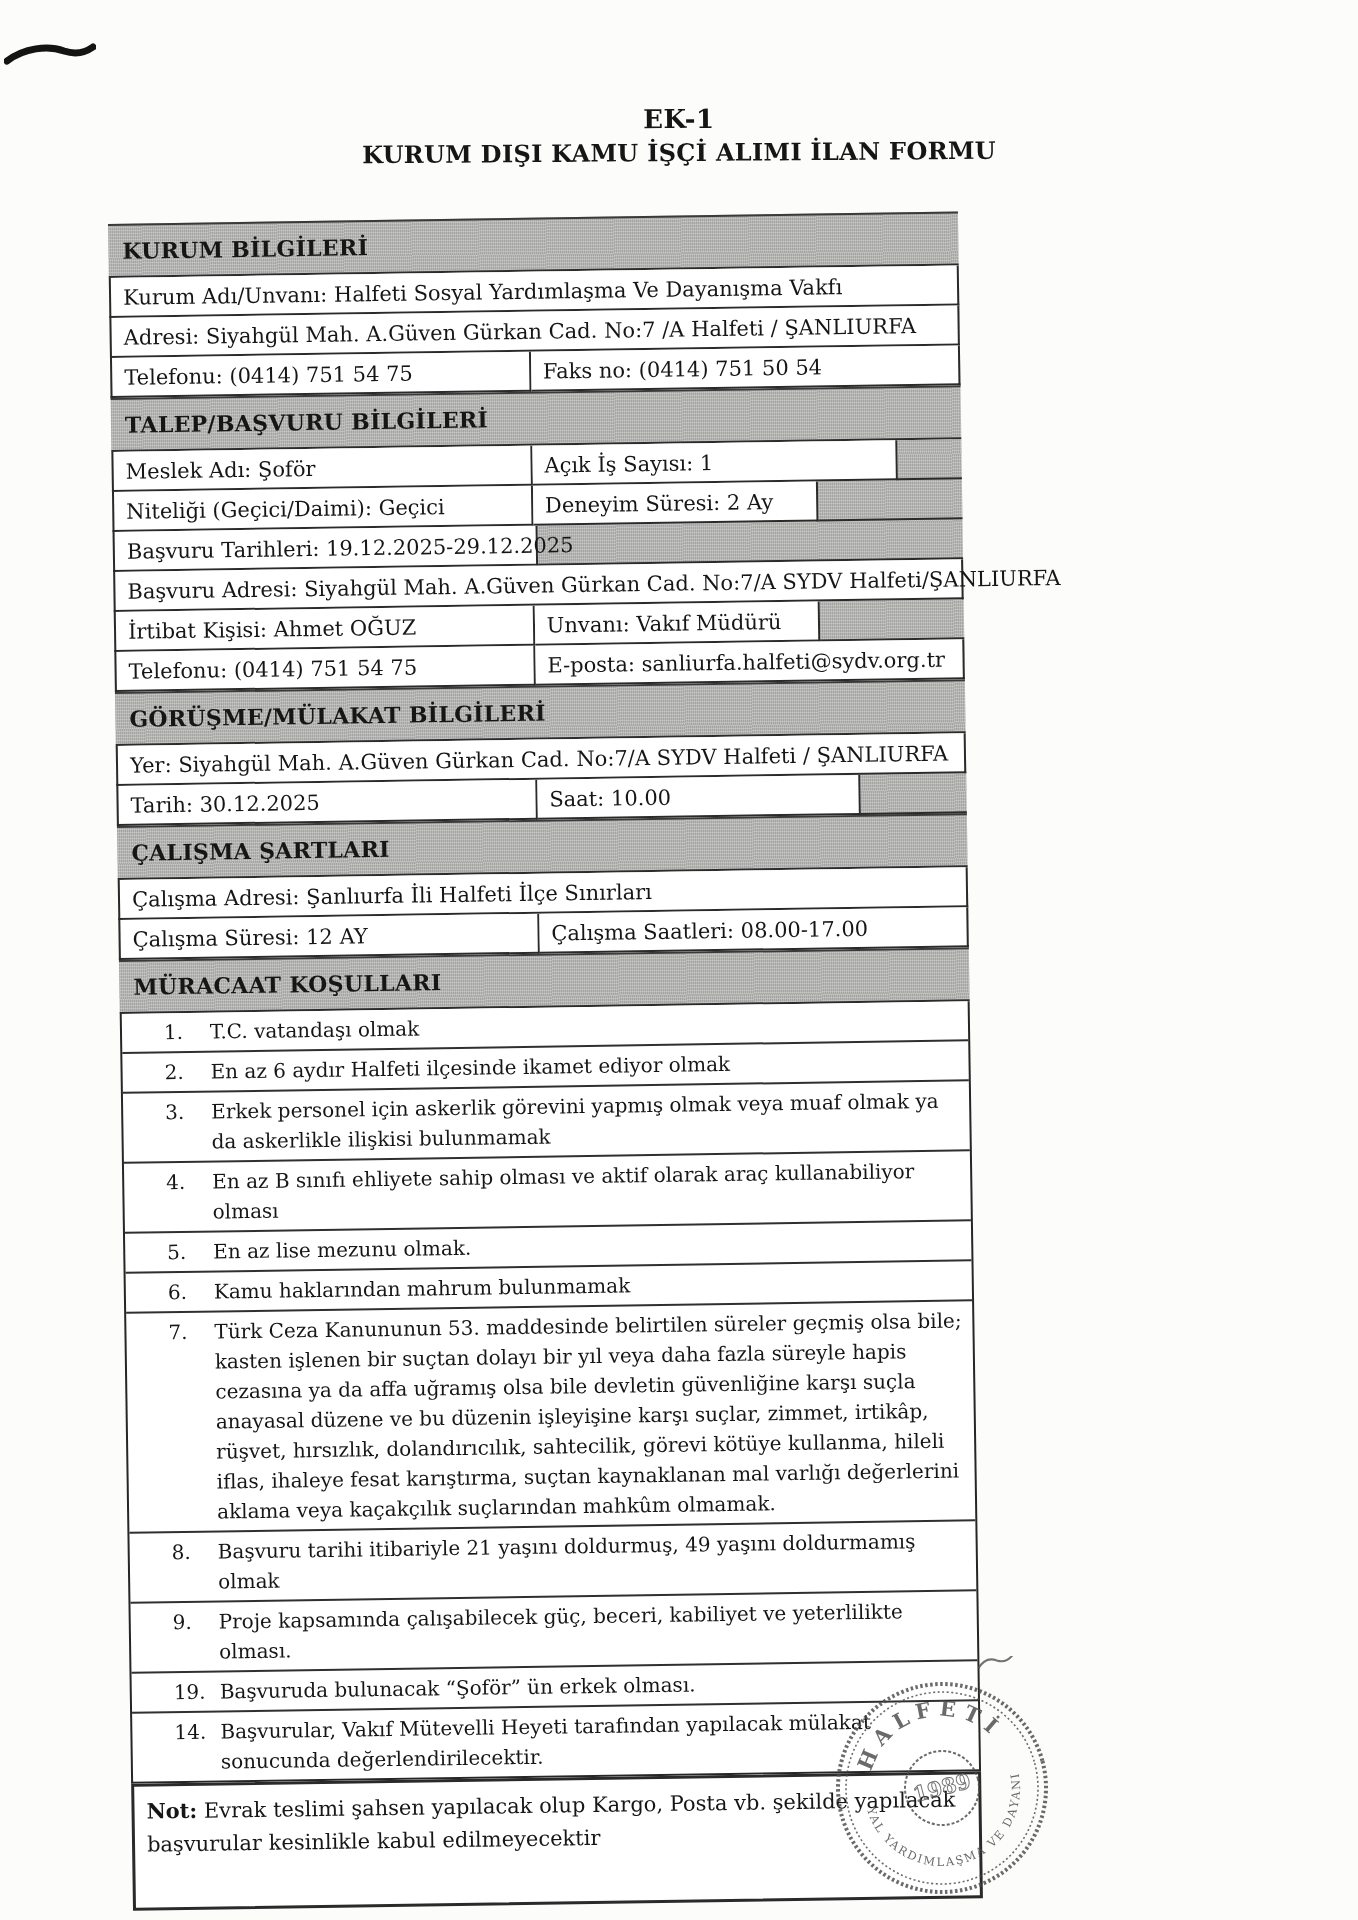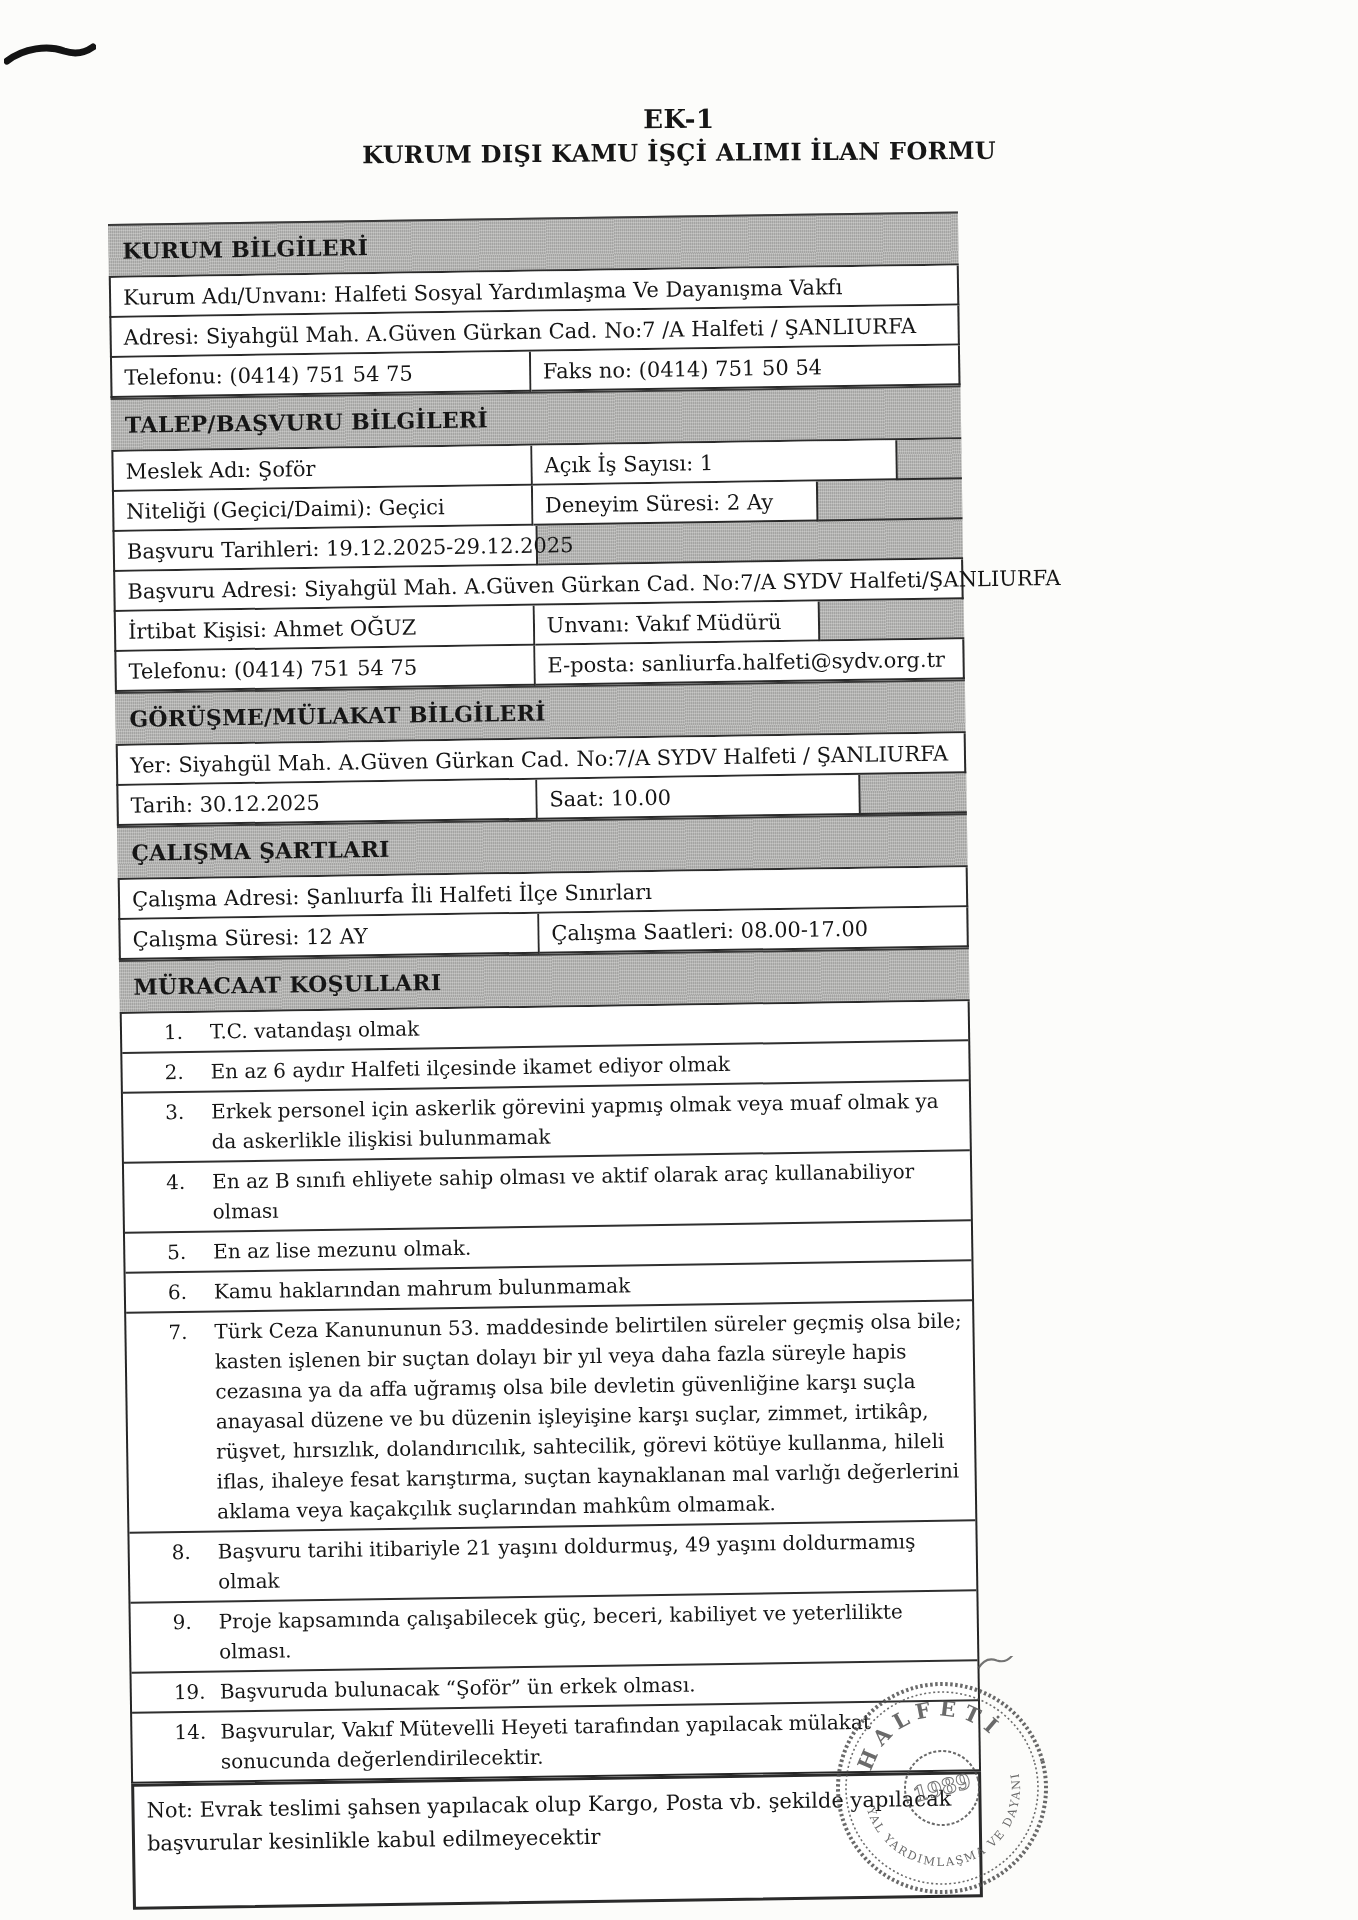--- a/index.html
+++ b/index.html
@@ -84,21 +84,21 @@
   .item .num{width:46px;flex:none;}
   .item .txt{flex:1;padding-right:4px;}
   
   .note-box{
     background:#fff;
     border:3px solid #2a2a2a;
     padding:8px 14px 46px 12px;
     font-size:21px;
     line-height:33px;
   }
-  .note-label{font-weight:normal;}
+  .note-label{font-weight:bold;}
   
   .corner-mark{position:absolute;top:38px;left:4px;}
   .stamp{position:absolute;left:822px;top:1656px;width:240px;height:264px;opacity:.82;}
 </style>
 </head>
 <body>
 
 <div class="page">
 
   <svg class="corner-mark" width="92" height="34" viewBox="0 0 92 34">

